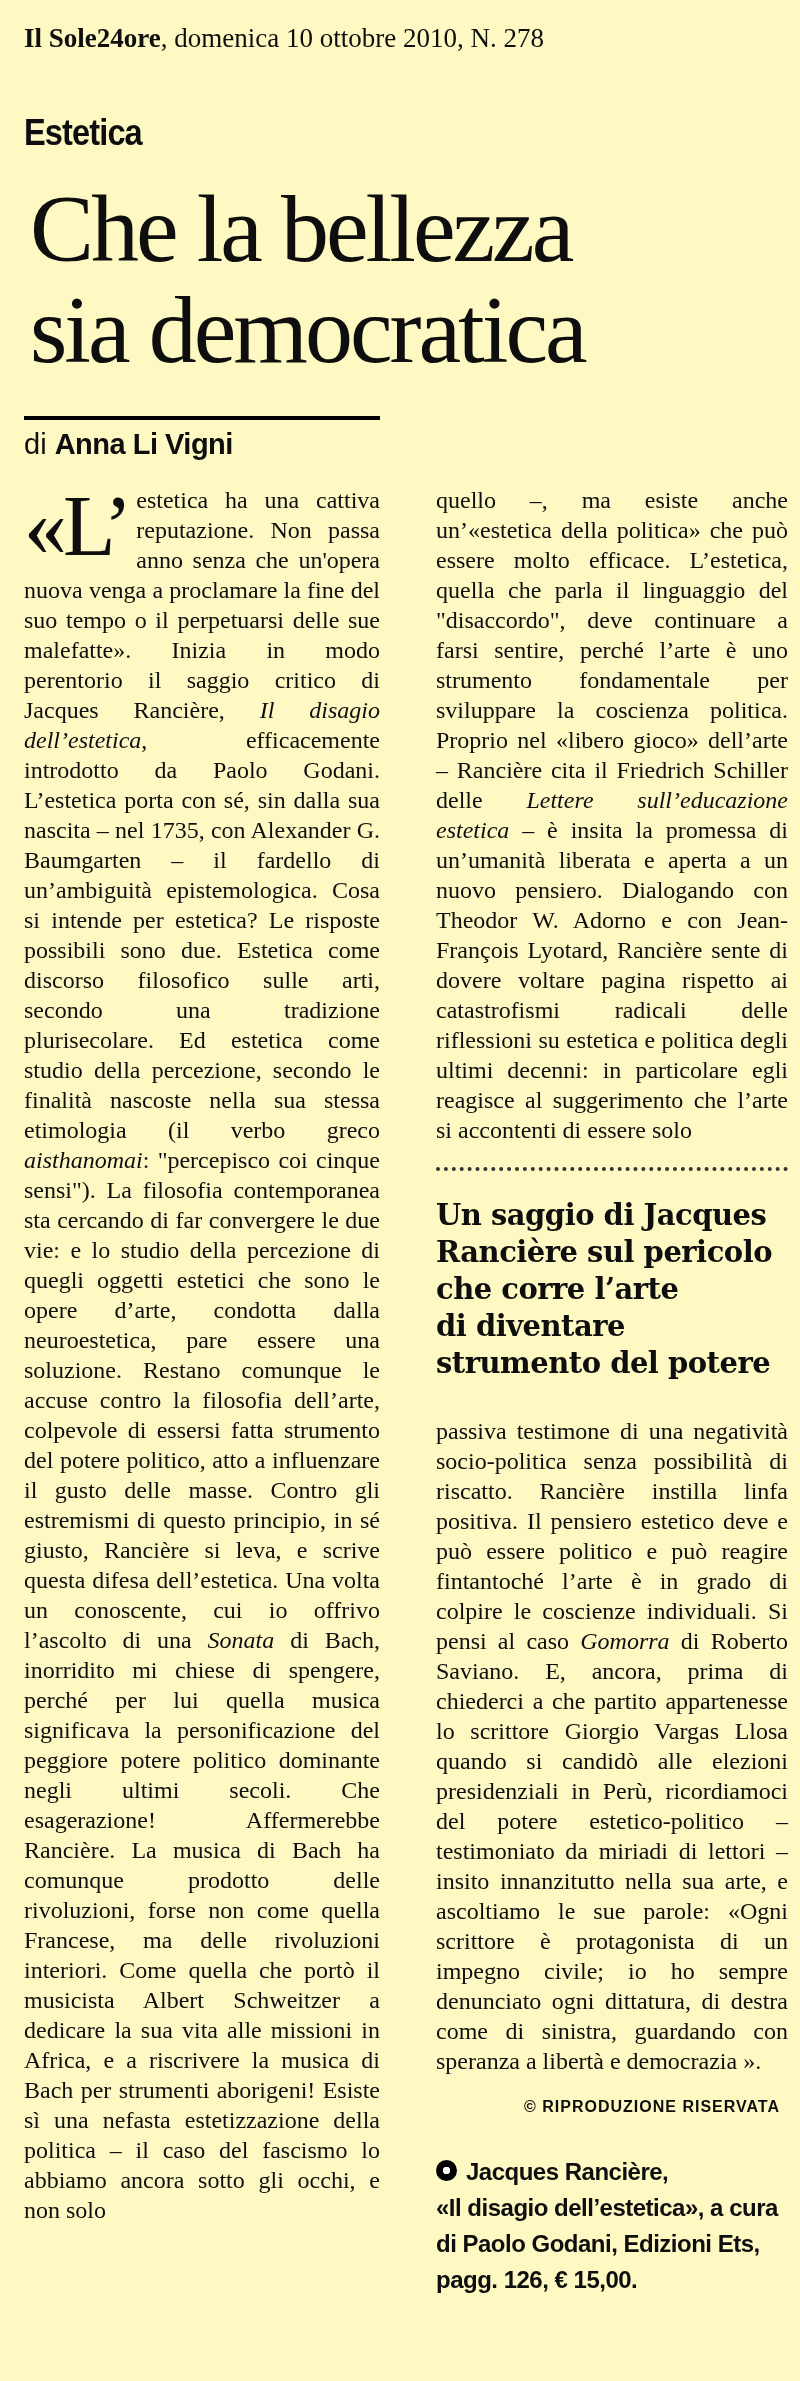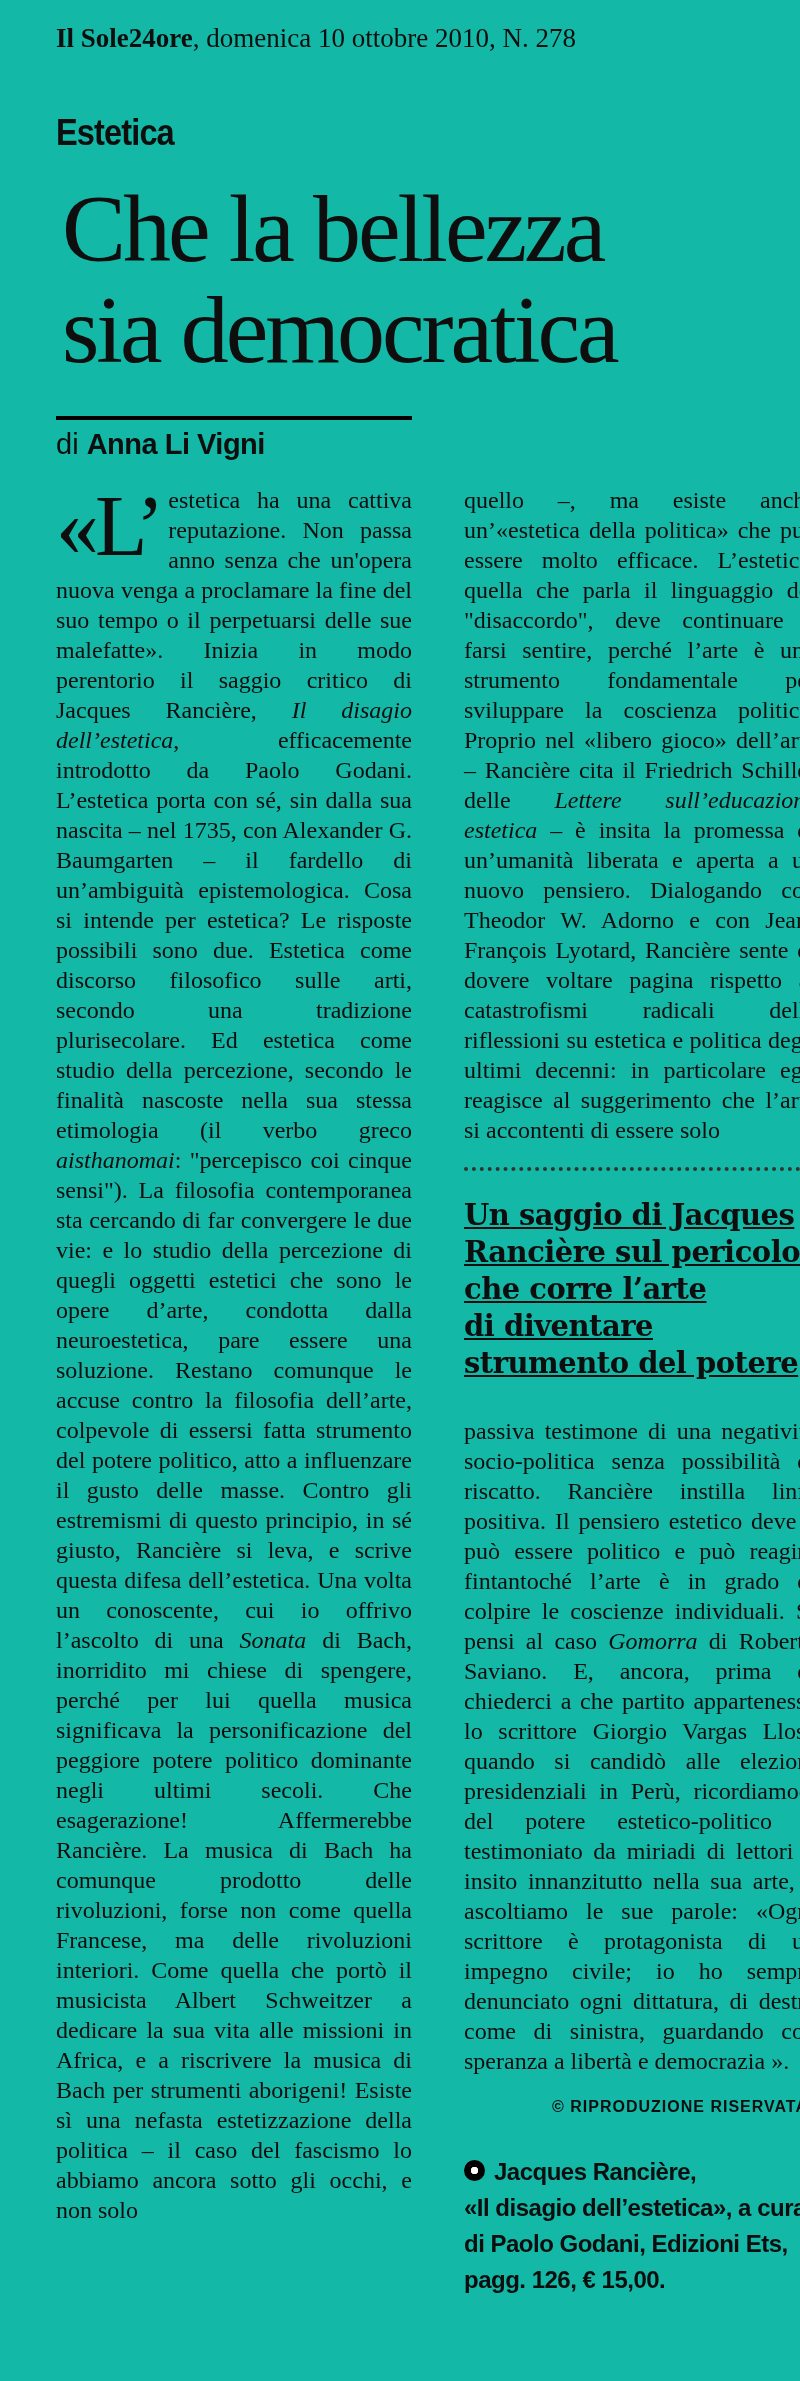--- a/index.html
+++ b/index.html
@@ -1,23 +1,23 @@
 <!DOCTYPE html>
 <html lang="it"><head>
 <meta charset="utf-8">
 <style>
   html, body { margin:0; padding:0; background:#e9e9e7; }
   .page {
     position:relative;
     width:800px; height:2381px;
     margin:0 auto;
-    background:#14b8a6;
+    background:#fef9c3;
     color:#0e0e0e;
     box-sizing:border-box;
-    padding:22px 12px 30px 56px;
+    padding:22px 12px 30px 24px;
     overflow:hidden;
     font-family:"Liberation Serif", serif;
   }
   
   .source-line { font-size:27px; line-height:32px; font-family:"Liberation Serif", serif; }
   .source-line .masthead { font-weight:bold; }
   
   .kicker {
     margin-top:60px;
     font-family:"Liberation Sans", sans-serif;
@@ -27,21 +27,21 @@
   }
   
   .headline {
     margin:26px 0 0 6px;
     font-family:"Liberation Serif", serif;
     font-weight:400;
     font-size:96px; line-height:101px;
     letter-spacing:-3px;
   }
   
-  .columns { display:flex; gap:52px; margin-top:36px; }
+  .columns { display:flex; gap:52px; margin-top:36px;justify-content:space-between; }
   .col-left  { width:356px; flex:none; }
   .col-right { width:352px; flex:none; padding-top:69px; box-sizing:border-box; }
   
   .byline-rule { border-top:4px solid #000; margin:0 0 9px 0; }
   .byline {
     font-family:"Liberation Sans", sans-serif;
     font-size:29px; line-height:30px; margin-bottom:26px;
   }
   .byline .byline-name { font-weight:bold; letter-spacing:-0.5px; }
   
@@ -59,21 +59,20 @@
     letter-spacing:-4px;
   }
   
   .dotted-rule { border-top:4px dotted #333; margin:22px 0 26px 0; }
   .pullquote {
     font-family:"DejaVu Serif", serif;
     font-weight:bold;
     font-size:29px; line-height:37px;
     letter-spacing:-0.5px;
     margin:0 0 34px 0;
-    text-decoration:underline;
   }
   .copyright {
     text-align:right;
     font-family:"Liberation Sans", sans-serif;
     font-weight:bold;
     font-size:16px; letter-spacing:1px;
     margin:22px 8px 38px 0;
   }
   .book-ref {
     font-family:"Liberation Sans", sans-serif;

